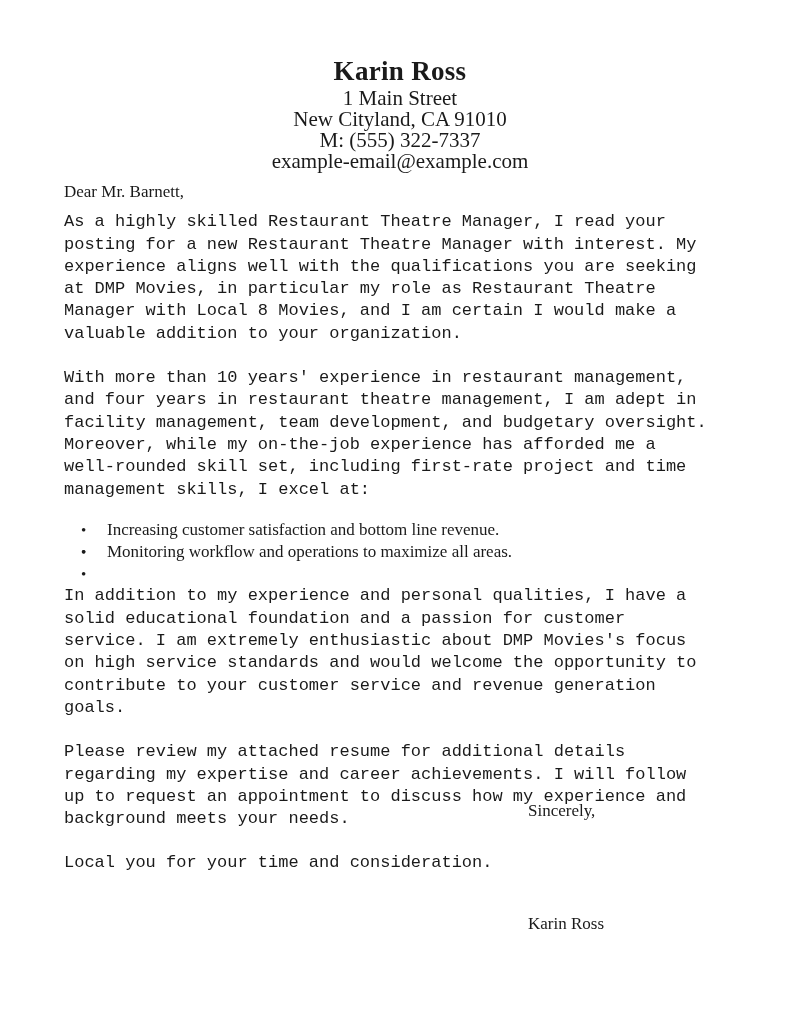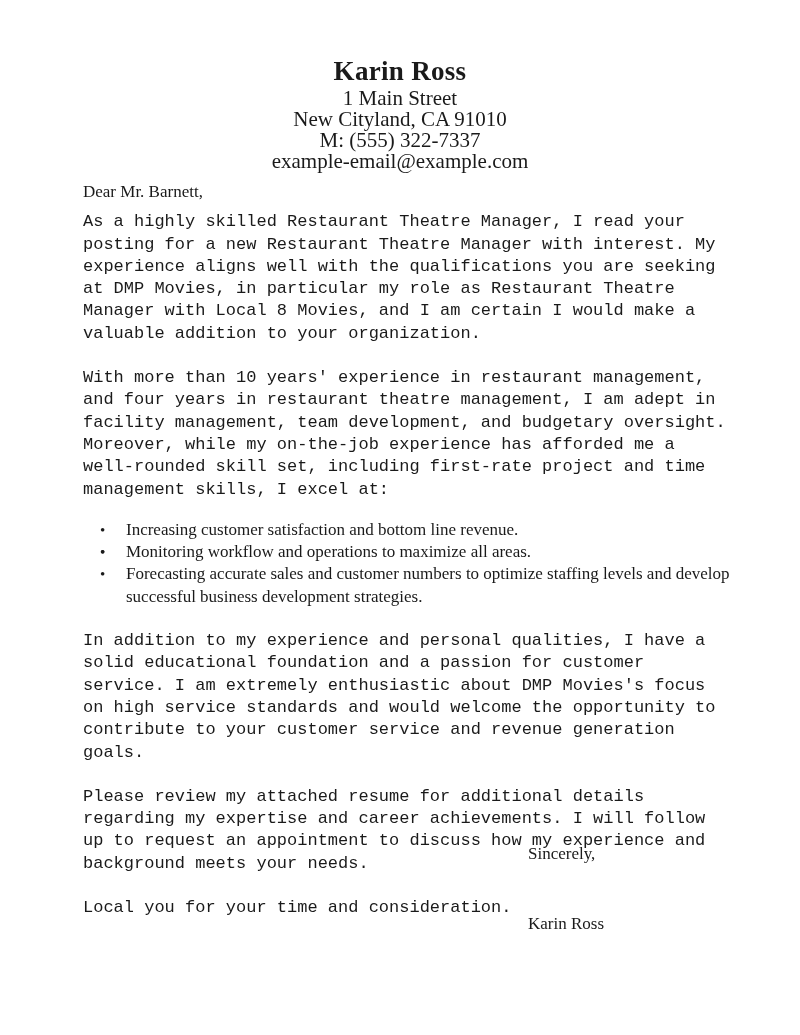--- a/index.html
+++ b/index.html
@@ -1,28 +1,28 @@
 <!DOCTYPE html>
 <html><head>
 <meta charset="utf-8">
 <style>
   html, body { margin: 0; padding: 0; background: #ffffff; }
   body { width: 800px; height: 1035px; position: relative; overflow: hidden;
          font-family: "Liberation Serif", "DejaVu Serif", serif; color: #1a1a1a; }
   .header { position: absolute; top: 54px; left: 0; width: 800px; text-align: center; }
   .name { font-size: 27px; font-weight: bold; line-height: 34px; letter-spacing: 0.3px; }
   .contact { font-size: 21px; line-height: 21px; }
-  .body { position: absolute; left: 83px; top: 181px; width: 650px; font-size: 17px; line-height: 22.3px; }
+  .body { position: absolute; left: 64px; top: 181px; width: 650px; font-size: 17px; line-height: 22.3px; }
   p { margin: 0; }
   .salutation { margin-bottom: 8px; }
   .para { margin-bottom: 22px; font-family: Liberation Mono, monospace; }
   ul { margin: -4px 0 22px 0; padding: 0; list-style: none; }
   li { position: relative; padding-left: 43px; }
   li .bullet { position: absolute; left: 17px; top: 0; font-size: 15px; }
-  .closing { position: absolute; left: 528px; top: 844px; font-size: 17px; }
+  .closing { position: absolute; left: 528px; top: 801px; font-size: 17px; }
   .signature { position: absolute; left: 528px; top: 914px; font-size: 17px; }
 </style>
 </head>
 <body>
 
 <div class="header">
   <div class="name">Karin Ross</div>
   <div class="contact">1 Main Street</div>
   <div class="contact">New Cityland, CA 91010</div>
   <div class="contact">M: (555) 322-7337</div>
@@ -30,21 +30,21 @@
 </div>
 
 <div class="body">
   <p class="salutation">Dear Mr. Barnett,</p>
   <p class="para">As a highly skilled Restaurant Theatre Manager, I read your posting for a new Restaurant Theatre Manager with interest. My experience aligns well with the qualifications you are seeking at DMP Movies, in particular my role as Restaurant Theatre Manager with Local 8 Movies, and I am certain I would make a valuable addition to your organization.</p>
   <p class="para">With more than 10 years' experience in restaurant management, and four years in restaurant theatre management, I am adept in facility management, team development, and budgetary oversight. Moreover, while my on-the-job experience has afforded me a well-rounded skill set, including first-rate project and time management skills, I excel at:</p>
   <ul>
     <li><span class="bullet">•</span><span>Increasing customer satisfaction and bottom line revenue.</span></li>
     <li><span class="bullet">•</span></li>
     <li><span class="bullet">•</span><span>Monitoring workflow and operations to maximize all areas.</span></li>
-    <li><span class="bullet">•</span><span>Forecasting accurate sales and customer numbers to optimize staffing levels and develop successful business development strategies.</span></li>
+    <li><span class="bullet">•</span></li>
   </ul>
   <p class="para">In addition to my experience and personal qualities, I have a solid educational foundation and a passion for customer service. I am extremely enthusiastic about DMP Movies's focus on high service standards and would welcome the opportunity to contribute to your customer service and revenue generation goals.</p>
   <p class="para">Please review my attached resume for additional details regarding my expertise and career achievements. I will follow up to request an appointment to discuss how my experience and background meets your needs.</p>
   <p class="para">Local you for your time and consideration.</p>
 </div>
 
 <div class="closing">Sincerely,</div>
 <div class="signature">Karin Ross</div>
 
 </body></html>

